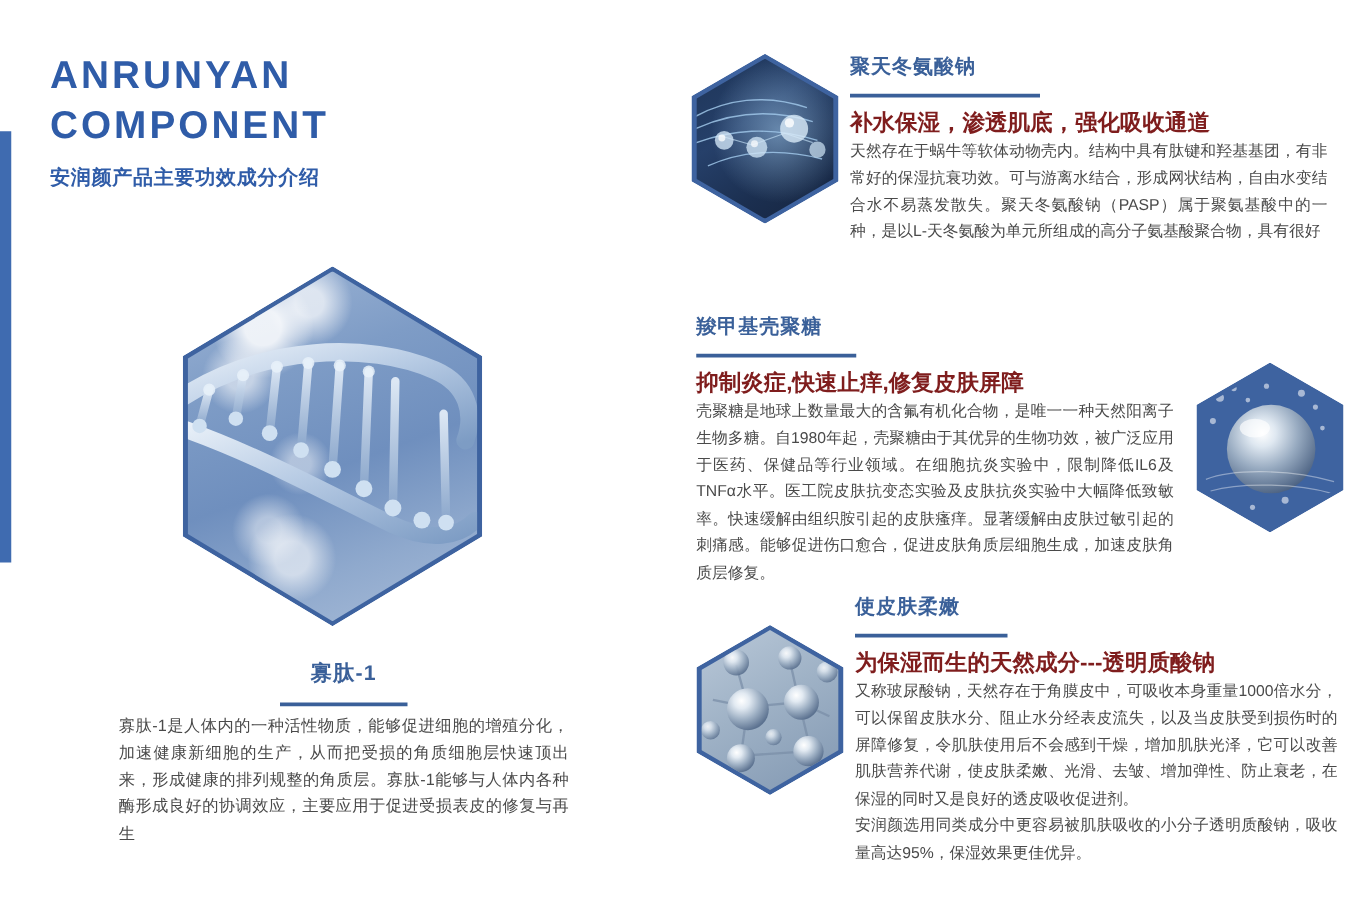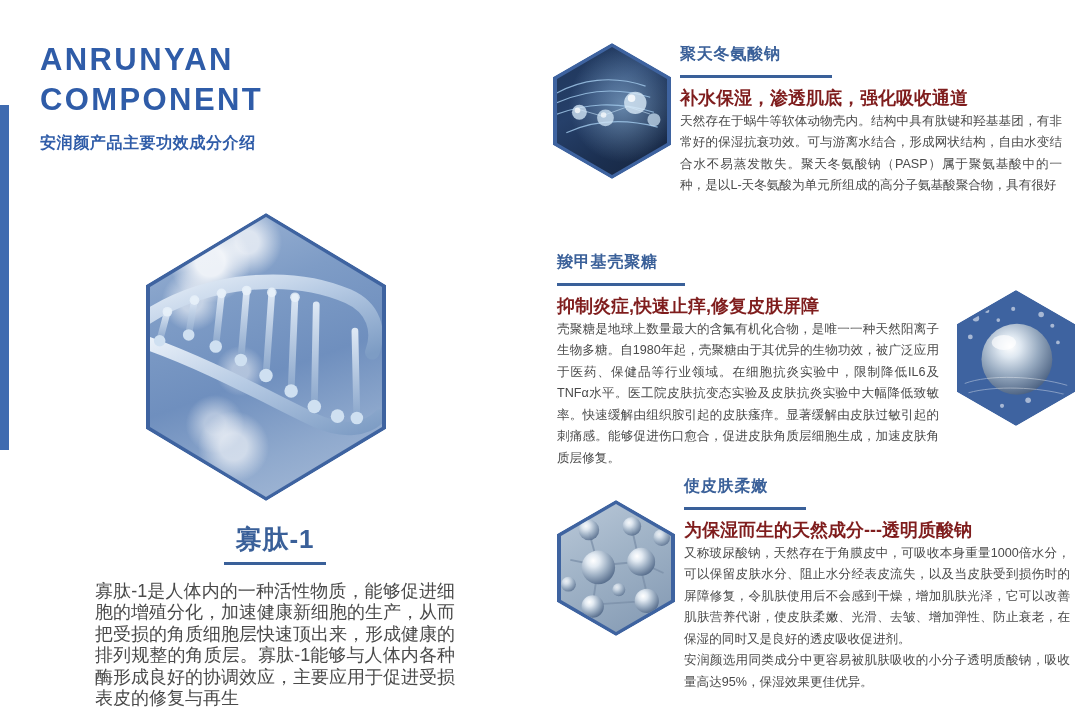--- a/index.html
+++ b/index.html
@@ -137,35 +137,35 @@
   
   #left-article {
     position: absolute;
     left: 95px;
     top: 524px;
     width: 360px;
   }
   .left-title {
     text-align: center;
     color: #3a6099;
-    font-size: 26px;
+    font-size: 17px;
     font-weight: 700;
     letter-spacing: 1px;
     line-height: 30px;
   }
   .left-title-rule {
     width: 102px;
     height: 2.5px;
     background: #3a6099;
     margin: 8px auto 0 auto;
   }
   .left-body {
-    margin-top: 16px;
+    margin-top: 5px;
     color: #4a4a4a;
-    font-size: 18px;
+    font-size: 13px;
     line-height: 21.5px;
     text-align: justify;
   }
 
   
   .section { position: absolute; }
 
   .sec-title {
     color: #3a6099;
     font-size: 16px;

